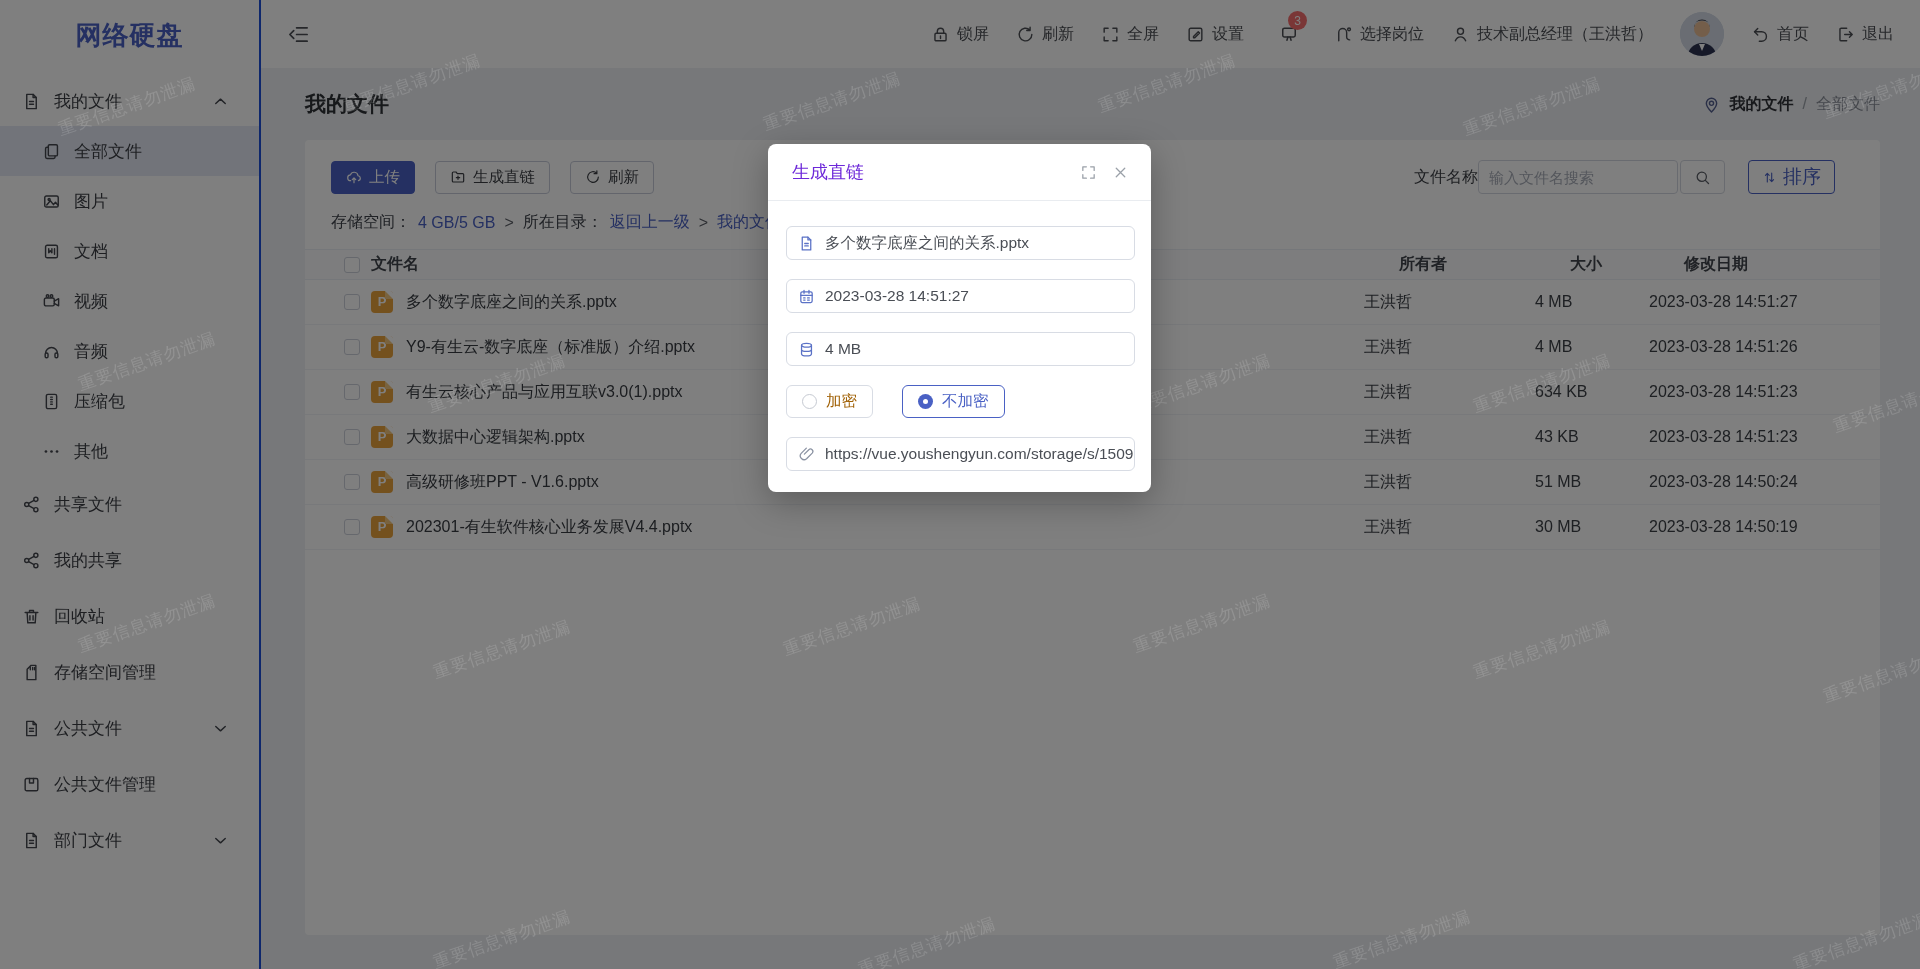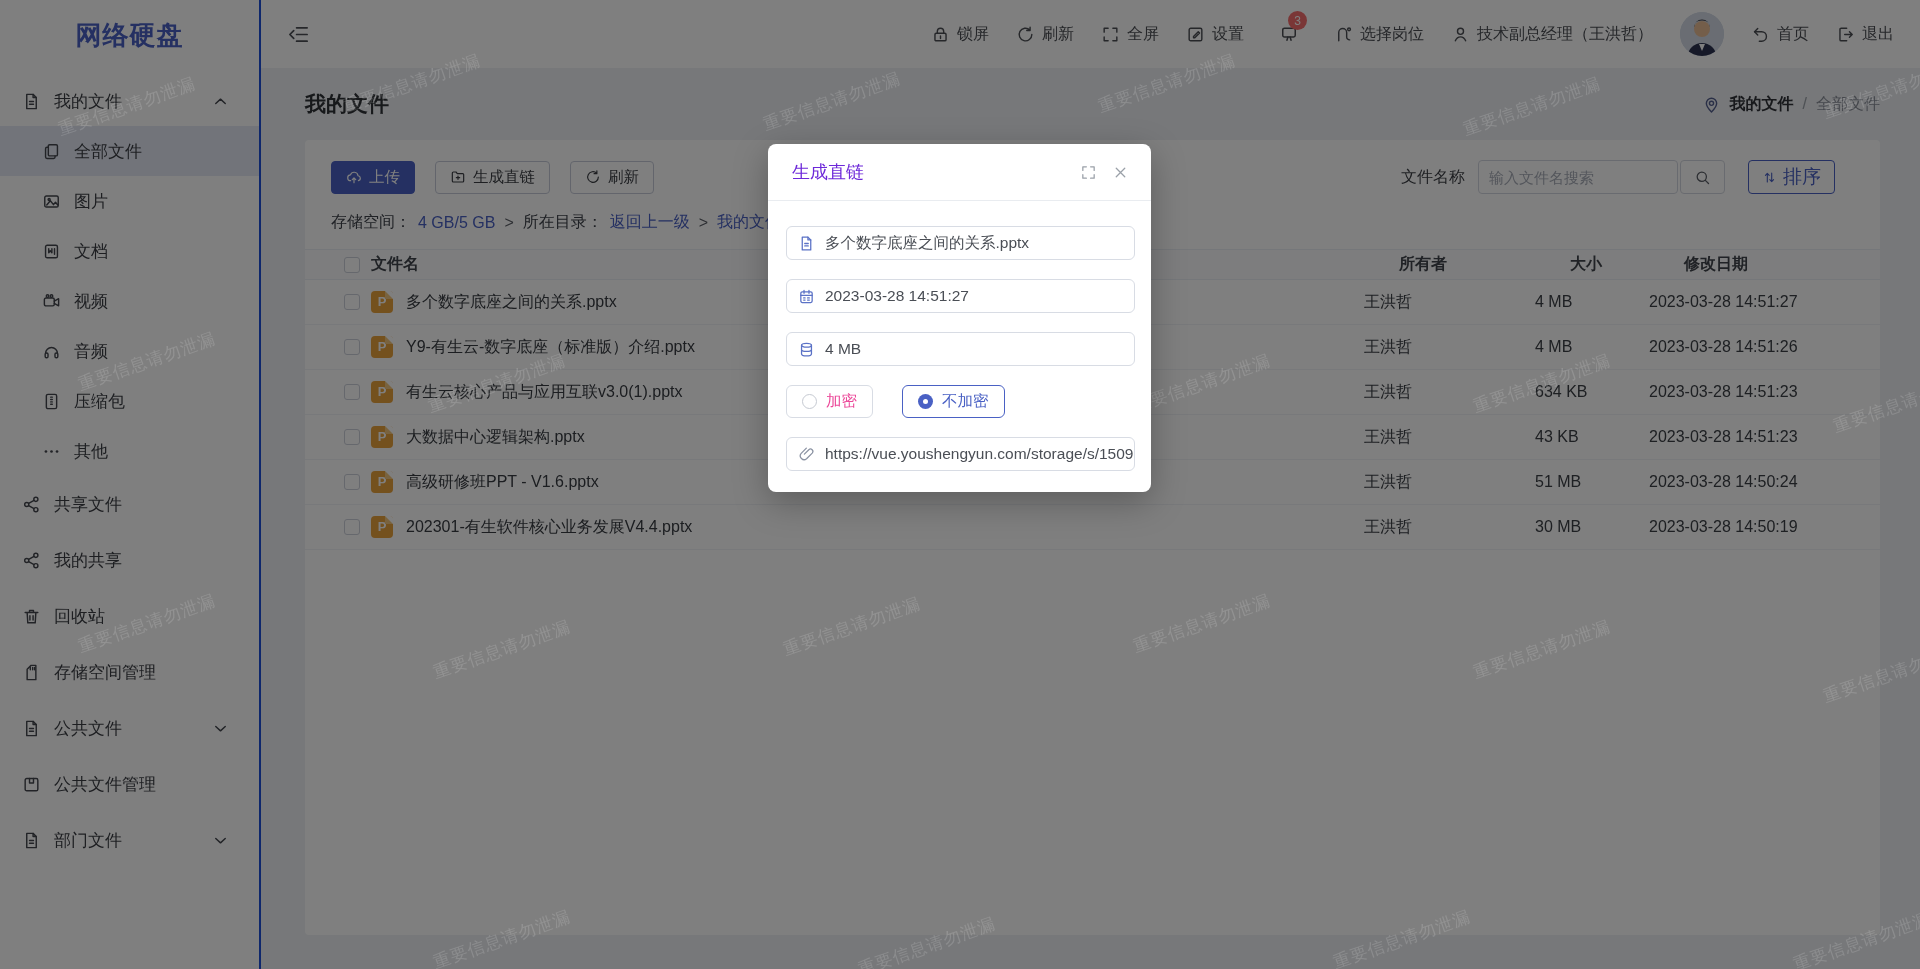--- a/index.html
+++ b/index.html
@@ -42,21 +42,21 @@
   .crumb-cur { color:#8a8f99; }
 
   
   .card { position:relative; margin:20px 40px 0 44px; height:795px; background:#fff; border-radius:4px; padding-top:20px; overflow:hidden; }
   .toolbar-row { display:flex; align-items:center; padding:0 45px 0 26px; }
   .btn { height:33px; display:inline-flex; align-items:center; gap:7px; padding:0 14px; border-radius:4px; font-size:15.5px; border:1px solid transparent; cursor:pointer; background:#fff; }
   .btn .ic { width:16px; height:16px; }
   .btn-primary { background:#4a61c4; border-color:#4a61c4; color:#fff; }
   .btn-plain { border-color:#c6cbd9; color:#3c3f45; margin-left:20px; }
   .toolbar-right { margin-left:auto; display:flex; align-items:center; }
-  .f-label { font-size:16px; color:#3c3f45; margin-right:13px; }
+  .f-label { font-size:16px; color:#3c3f45; }
   .s-input { width:200px; height:34px; border:1px solid #d3d7e0; border-radius:4px; padding:0 10px; font-size:15px; color:#3c4046; outline:none; font-family:inherit; }
   .s-input::placeholder { color:#a8adb8; }
   .s-btn { width:45px; height:34px; margin-left:2px; border:1px solid #d3d7e0; border-radius:4px; background:#fff; display:flex; align-items:center; justify-content:center; color:#5a5e66; cursor:pointer; }
   .s-btn .ic { width:17px; height:17px; }
   .sort-btn { height:34px; margin-left:23px; padding:0 13px; border:1px solid #4a61c4; color:#4a61c4; border-radius:4px; background:#fff; display:flex; align-items:center; gap:6px; font-size:19px; cursor:pointer; }
   .sort-btn .ic { width:15px; height:15px; }
 
   .storage-row { margin:18px 45px 0 26px; font-size:16px; color:#3f434b; display:flex; align-items:center; gap:7px; white-space:nowrap; }
   .stor-val { color:#4a61c4; }
   .stor-sep { color:#5a5e66; margin:0 2px; }
@@ -85,21 +85,21 @@
   .modal { position:absolute; left:768px; top:144px; width:383px; height:348px; background:#fff; border-radius:8px; z-index:100; box-shadow:0 10px 35px rgba(0,0,0,0.28); }
   .m-head { height:57px; display:flex; align-items:center; padding:0 22px 0 24px; border-bottom:1px solid #e9ecf0; }
   .m-title { font-size:18px; color:#6d28d9; }
   .m-acts { margin-left:auto; display:flex; align-items:center; gap:15px; color:#9aa0a8; }
   .m-acts .ic { width:17px; height:17px; cursor:pointer; }
   .m-body { padding:25px 16px 0 18px; }
   .field { height:34px; border:1px solid #d8dce4; border-radius:6px; display:flex; align-items:center; gap:10px; padding:0 11px; margin-bottom:19px; font-size:15.5px; color:#4a4e55; white-space:nowrap; overflow:hidden; }
   .field .ic { width:17px; height:17px; color:#5b72c6; }
   .field .ic.gray { color:#8b93a3; }
   .radio-row { display:flex; gap:29px; margin-bottom:19px; }
-  .opt { height:33px; border:1px solid #d8dce4; border-radius:6px; padding:0 15px; display:flex; align-items:center; gap:9px; font-size:15.5px; color:#ec4899; cursor:pointer; }
+  .opt { height:33px; border:1px solid #d8dce4; border-radius:6px; padding:0 15px; display:flex; align-items:center; gap:9px; font-size:15.5px; color:#a16207; cursor:pointer; }
   .radio { width:15px; height:15px; border:1px solid #c6cad2; border-radius:50%; background:#fff; flex:none; }
   .opt.sel { border-color:#4a61c4; color:#4a61c4; }
   .opt.sel .radio { border:none; background:#4a61c4; position:relative; }
   .opt.sel .radio::after { content:""; position:absolute; left:5px; top:5px; width:5px; height:5px; border-radius:50%; background:#fff; }
 </style>
 </head>
 <body>
 
 <svg width="0" height="0" style="position:absolute">
 <defs>

